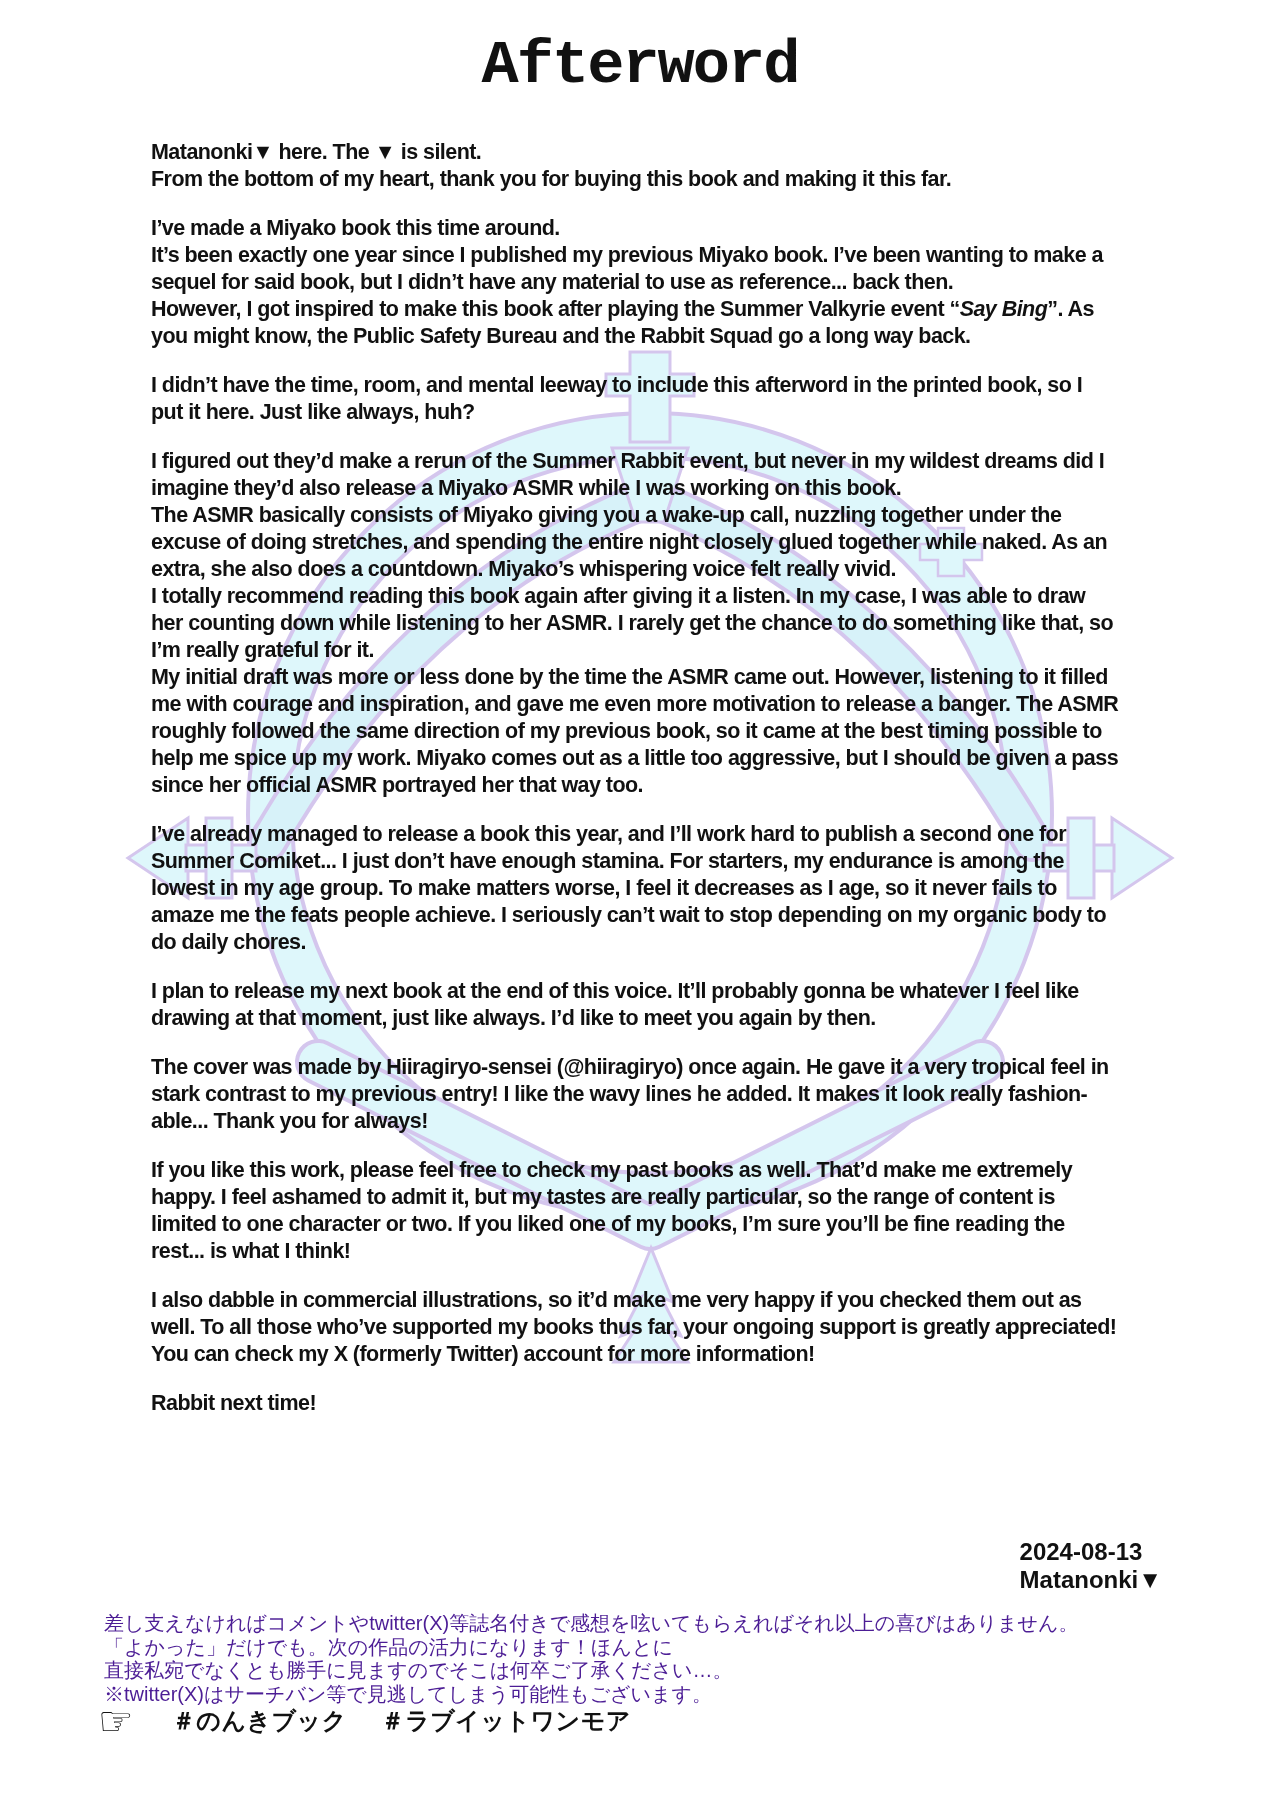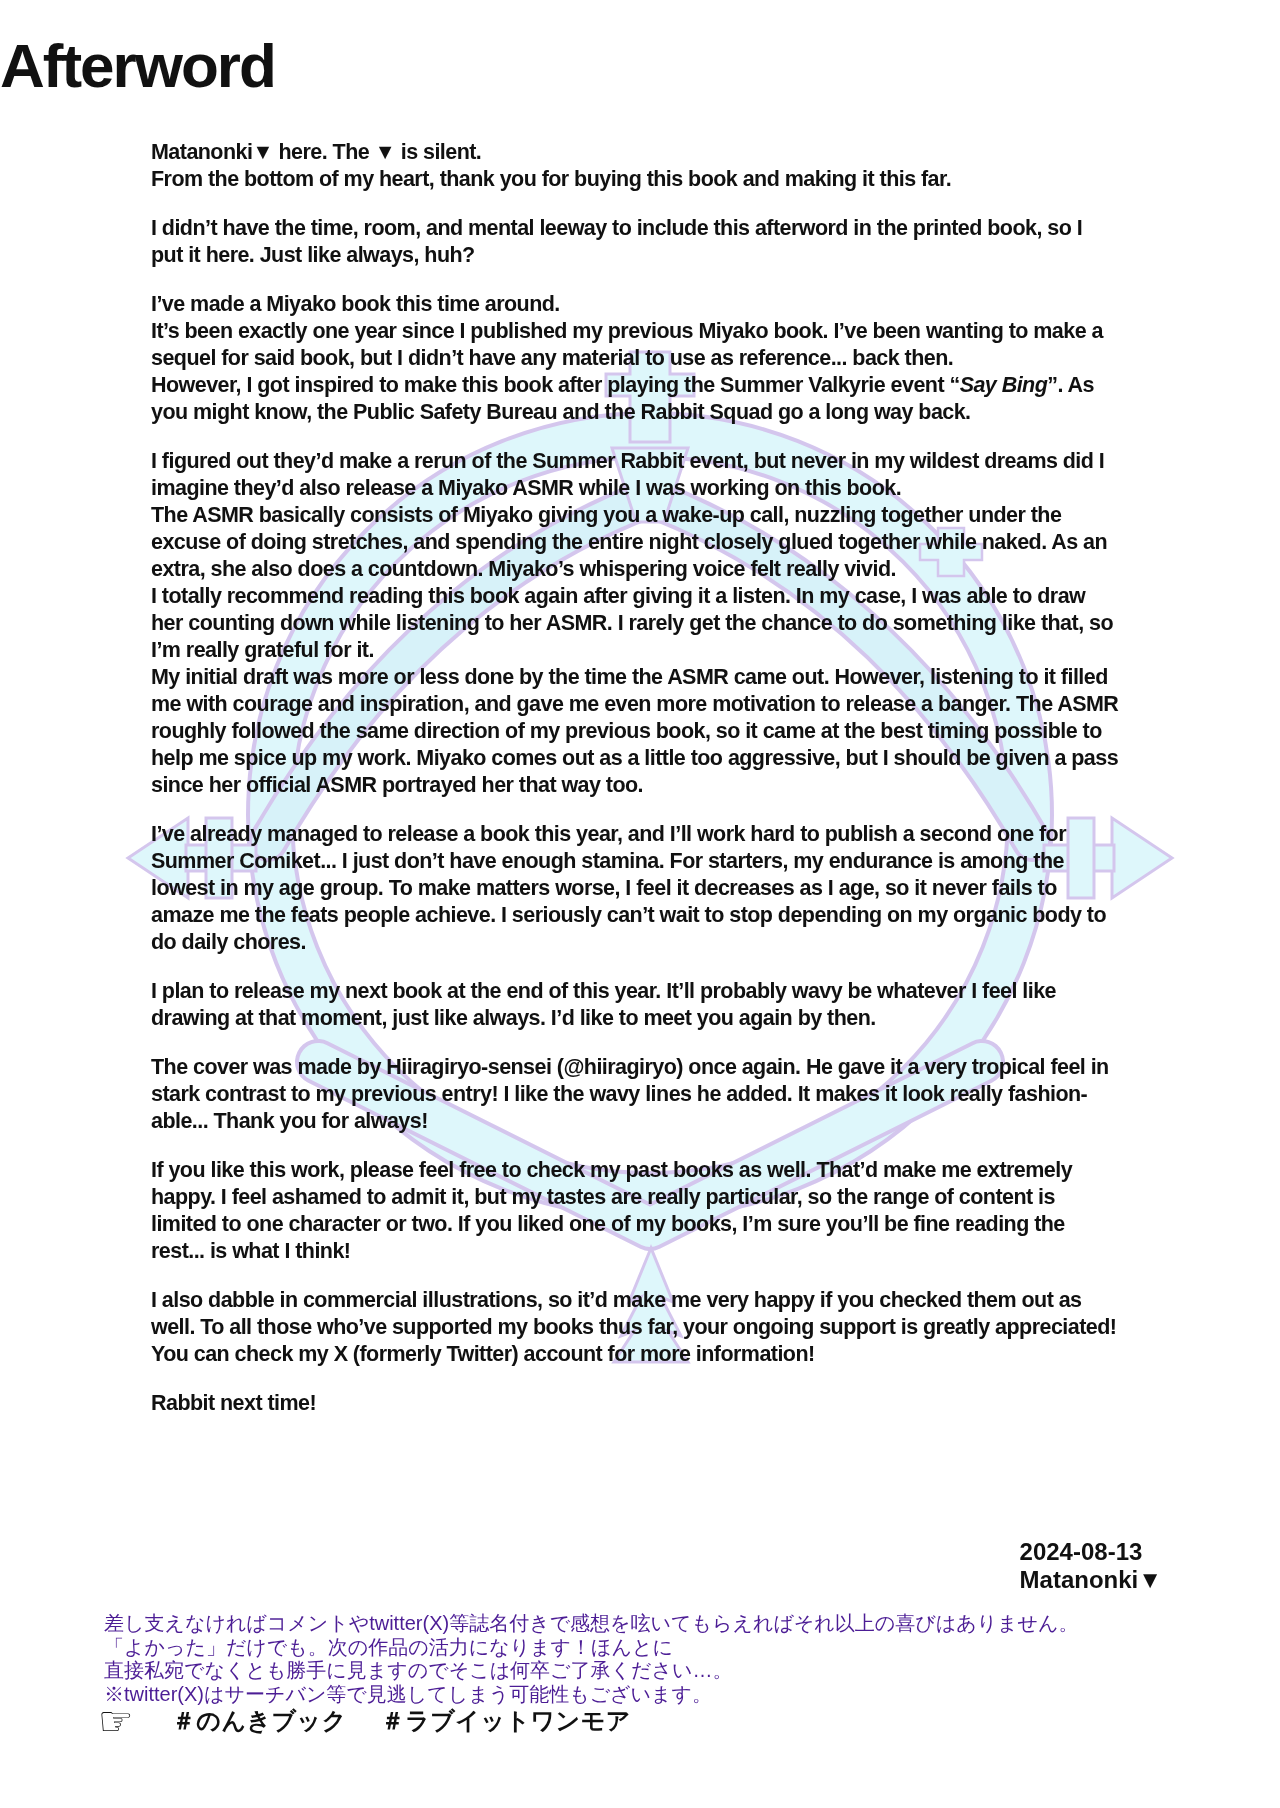--- a/index.html
+++ b/index.html
@@ -4,22 +4,23 @@
 <style>
   html,body{margin:0;padding:0;background:#ffffff;}
   .page{
     position:relative;width:1280px;height:1808px;margin:0 auto;
     background:#ffffff;overflow:hidden;color:#111111;
     font-family:"Liberation Sans",sans-serif;
   }
   .watermark{position:absolute;top:0;left:0;z-index:0;}
   .title{
     position:absolute;top:30px;left:0;width:1280px;margin:0;
-    font-size:62px;font-weight:700;letter-spacing:-2px;
+    text-align:center;font-size:62px;font-weight:700;letter-spacing:-2px;
     z-index:2;
+    font-family:Liberation Mono, monospace;
   }
   .body-text{position:absolute;top:139px;left:103px;width:1115px;z-index:2;margin-left:48px;}
   .para{
     margin:0 0 22px 0;font-size:21.5px;font-weight:700;line-height:27px;
     letter-spacing:-0.55px;white-space:pre;
   }
   .it{font-style:italic;}
   .signature{
     position:absolute;top:1538px;right:118px;text-align:left;
     font-size:24px;font-weight:700;line-height:28px;z-index:2;
@@ -72,46 +73,46 @@
 
       <path d="M651 1248 L629 1302 L641 1297 L621 1336 L634 1331 L614 1362 L688 1362 L668 1331 L681 1336 L661 1297 L673 1302 Z" fill="#d6f5fb" stroke="#c9b7e9" stroke-width="3"></path>
     </g>
   </svg>
 
   <h1 class="title">Afterword</h1>
 
   <div class="body-text">
     <p class="para"><span>Matanonki▼ here. The ▼ is silent.
 From the bottom of my heart, thank you for buying this book and making it this far.</span></p>
-    <p class="para"><span>I didn’t have the time, room, and mental leeway to include this afterword in the printed book, so I
-put it here. Just like always, huh?</span></p>
     <p class="para"><span>I’ve made a Miyako book this time around.
 It’s been exactly one year since I published my previous Miyako book. I’ve been wanting to make a
 sequel for said book, but I didn’t have any material to use as reference... back then.
 However, I got inspired to make this book after playing the Summer Valkyrie event “</span><span class="it">Say Bing</span><span>”. As
 you might know, the Public Safety Bureau and the Rabbit Squad go a long way back.</span></p>
+    <p class="para"><span>I didn’t have the time, room, and mental leeway to include this afterword in the printed book, so I
+put it here. Just like always, huh?</span></p>
     <p class="para"><span>I figured out they’d make a rerun of the Summer Rabbit event, but never in my wildest dreams did I
 imagine they’d also release a Miyako ASMR while I was working on this book.
 The ASMR basically consists of Miyako giving you a wake-up call, nuzzling together under the
 excuse of doing stretches, and spending the entire night closely glued together while naked. As an
 extra, she also does a countdown. Miyako’s whispering voice felt really vivid.
 I totally recommend reading this book again after giving it a listen. In my case, I was able to draw
 her counting down while listening to her ASMR. I rarely get the chance to do something like that, so
 I’m really grateful for it.
 My initial draft was more or less done by the time the ASMR came out. However, listening to it filled
 me with courage and inspiration, and gave me even more motivation to release a banger. The ASMR
 roughly followed the same direction of my previous book, so it came at the best timing possible to
 help me spice up my work. Miyako comes out as a little too aggressive, but I should be given a pass
 since her official ASMR portrayed her that way too.</span></p>
     <p class="para"><span>I’ve already managed to release a book this year, and I’ll work hard to publish a second one for
 Summer Comiket... I just don’t have enough stamina. For starters, my endurance is among the
 lowest in my age group. To make matters worse, I feel it decreases as I age, so it never fails to
 amaze me the feats people achieve. I seriously can’t wait to stop depending on my organic body to
 do daily chores.</span></p>
-    <p class="para"><span>I plan to release my next book at the end of this year. It’ll probably wavy be whatever I feel like
+    <p class="para"><span>I plan to release my next book at the end of this voice. It’ll probably gonna be whatever I feel like
 drawing at that moment, just like always. I’d like to meet you again by then.</span></p>
     <p class="para"><span>The cover was made by Hiiragiryo-sensei (@hiiragiryo) once again. He gave it a very tropical feel in
 stark contrast to my previous entry! I like the wavy lines he added. It makes it look really fashion-
 able... Thank you for always!</span></p>
     <p class="para"><span>If you like this work, please feel free to check my past books as well. That’d make me extremely
 happy. I feel ashamed to admit it, but my tastes are really particular, so the range of content is
 limited to one character or two. If you liked one of my books, I’m sure you’ll be fine reading the
 rest... is what I think!</span></p>
     <p class="para"><span>I also dabble in commercial illustrations, so it’d make me very happy if you checked them out as
 well. To all those who’ve supported my books thus far, your ongoing support is greatly appreciated!

